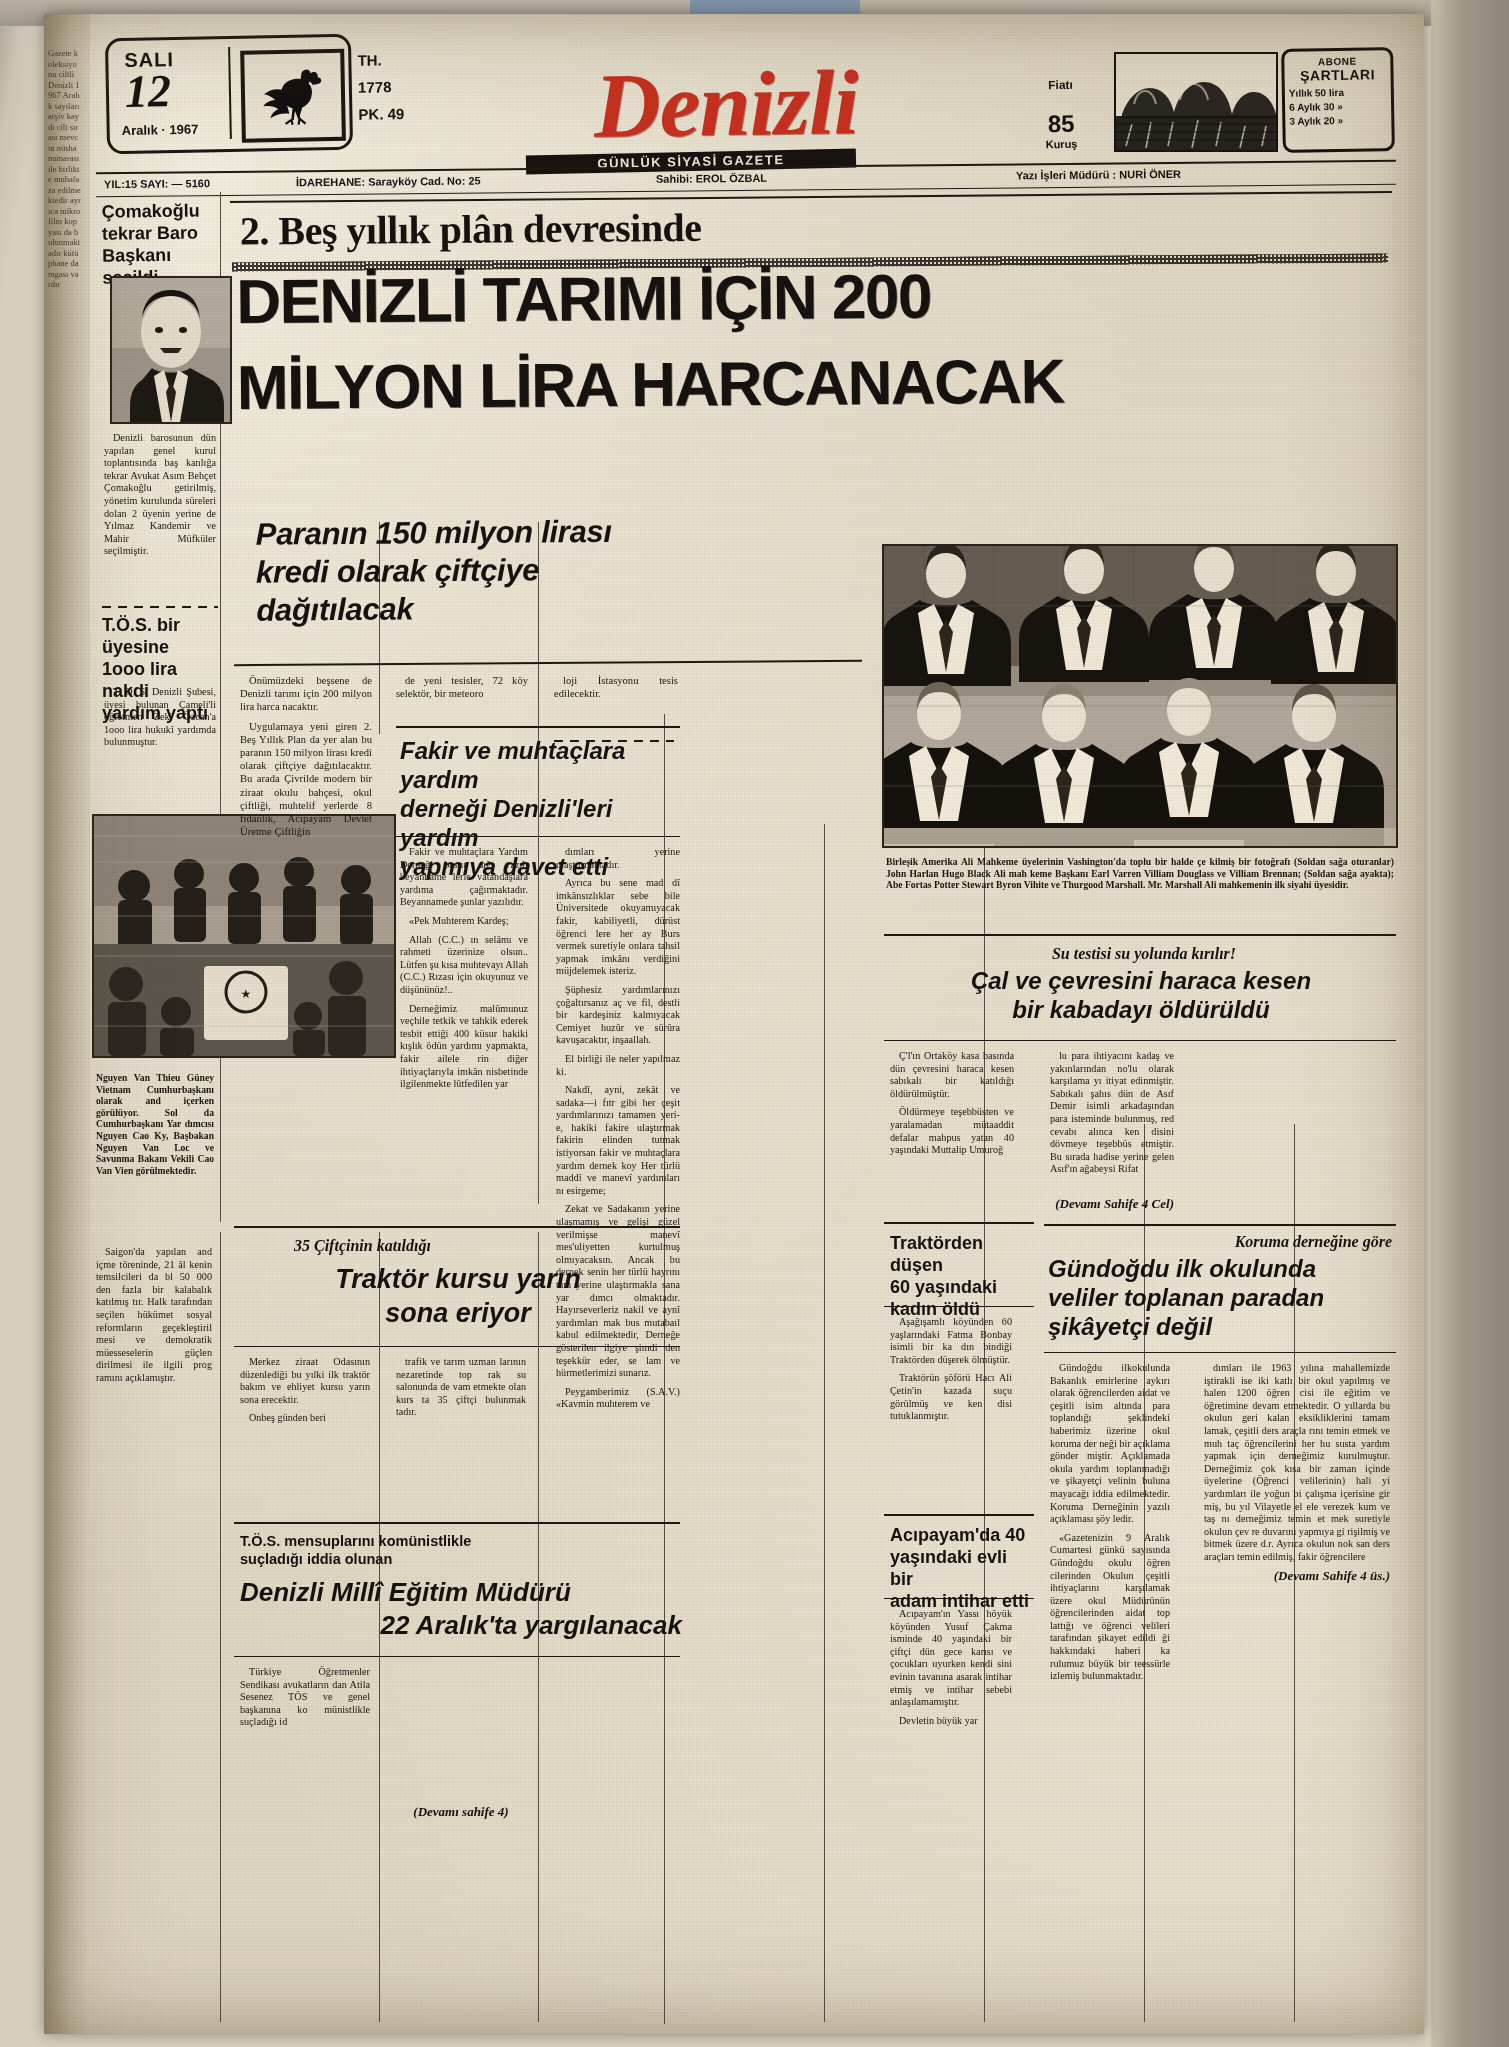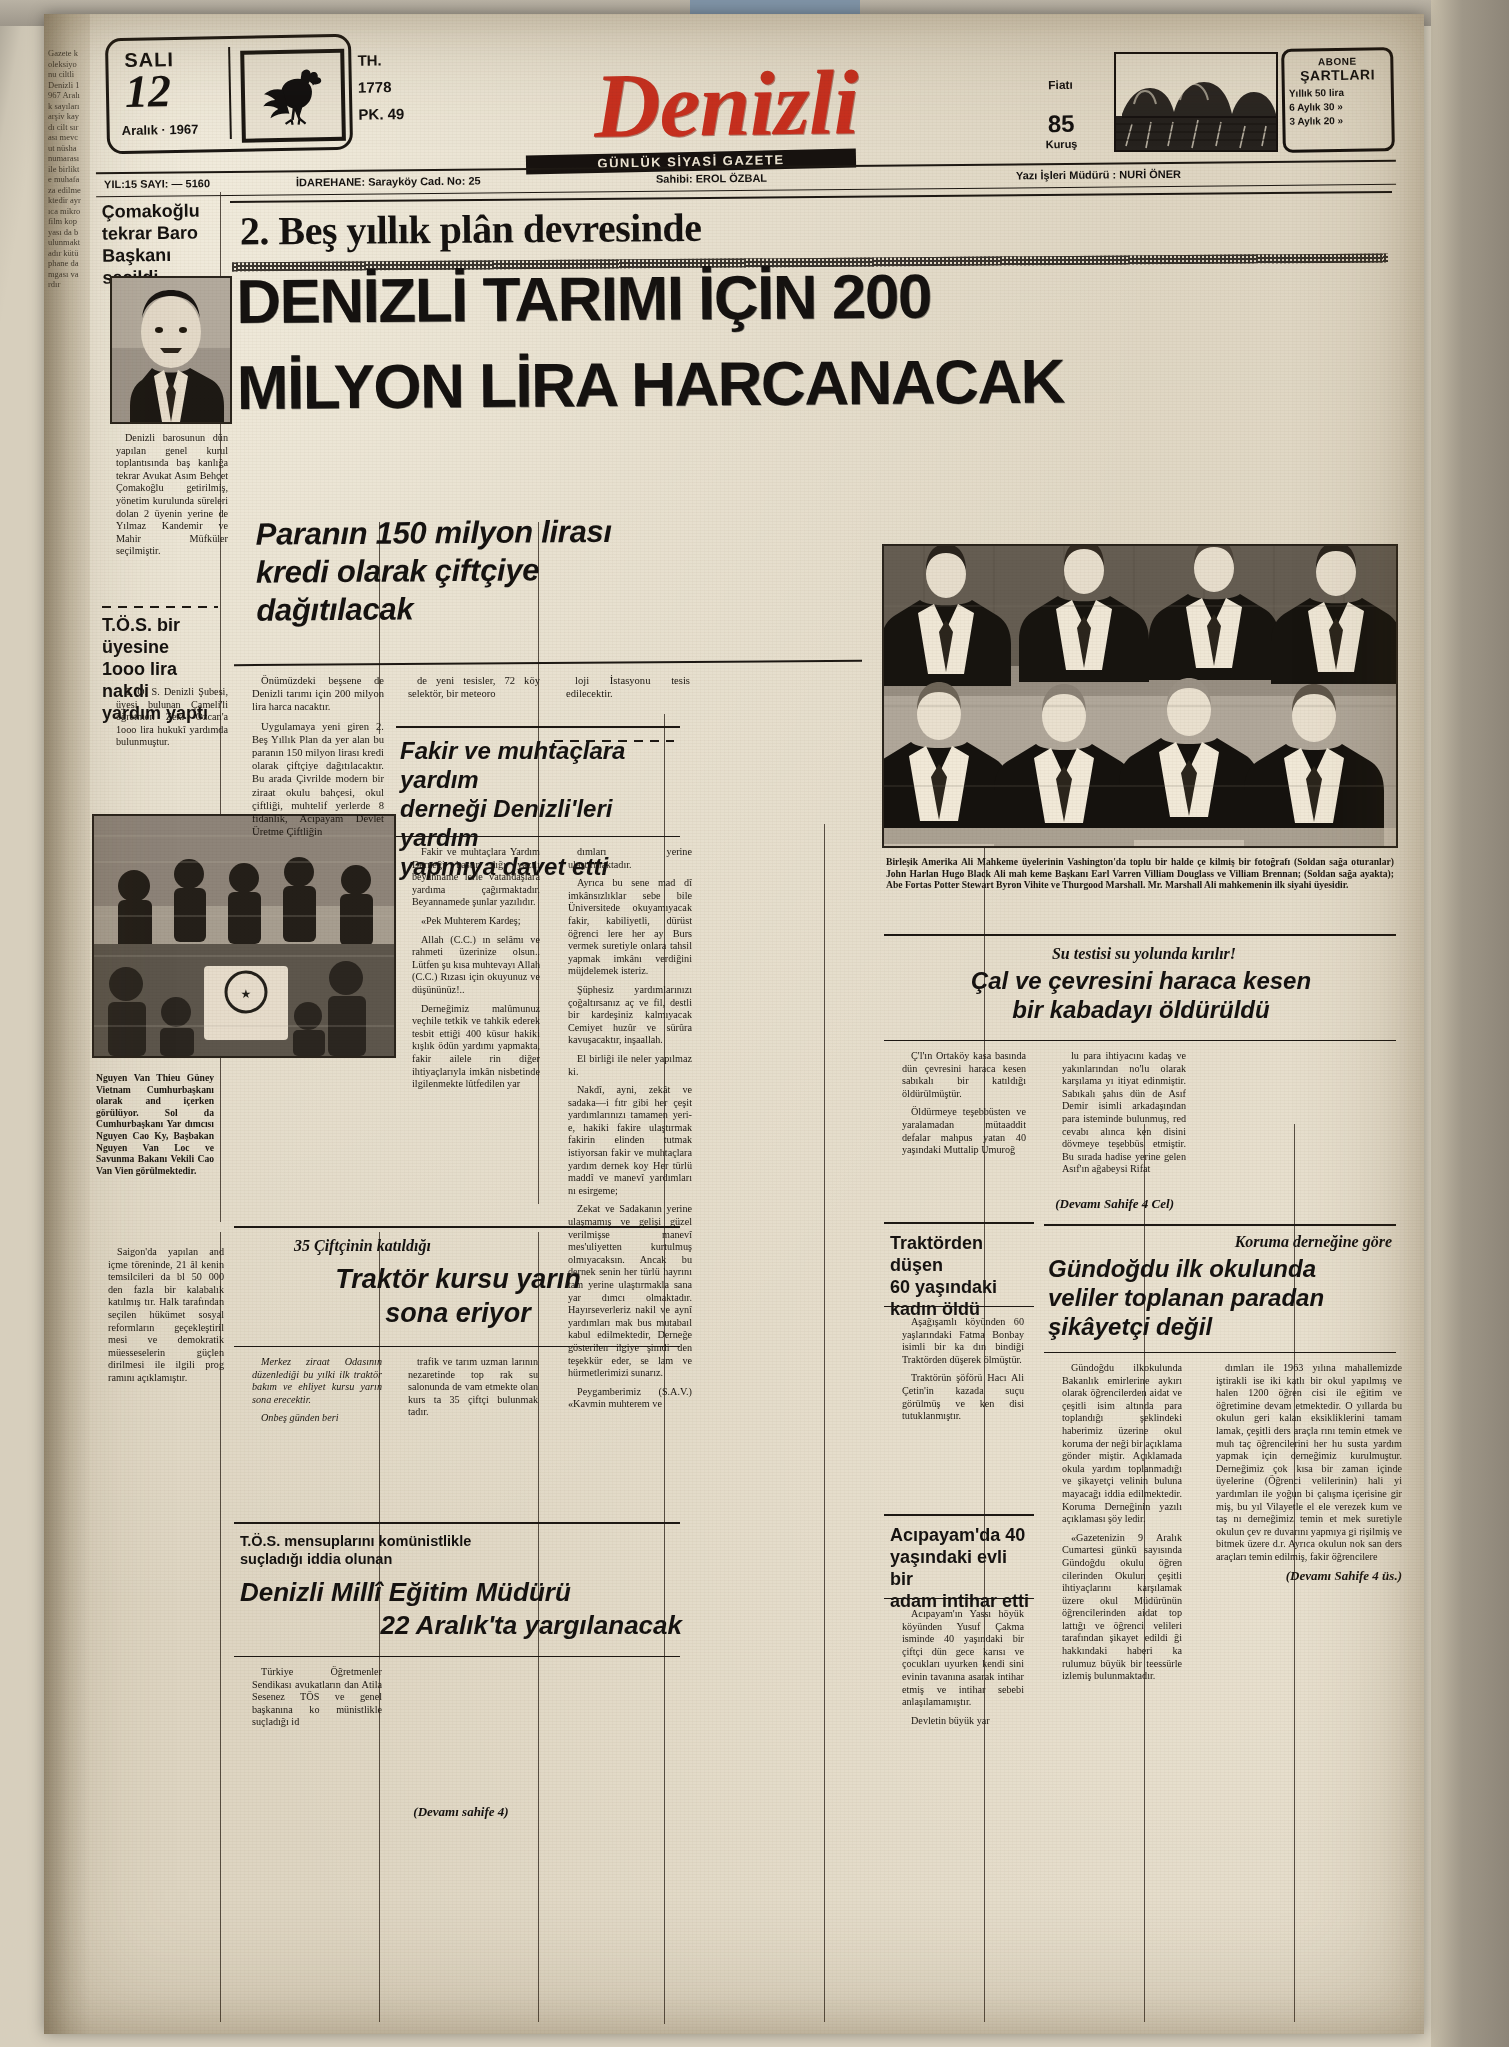--- a/index.html
+++ b/index.html
@@ -127,21 +127,21 @@
   .inforow .i1{left:8px;}
   .inforow .i2{left:200px;}
   .inforow .i3{left:560px;}
   .inforow .i4{left:920px;}
   
   .rule-h{background:#1d1813;position:absolute;}
   .colrule{position:absolute;width:1px;background:#33291f;opacity:.8;}
   .body-col{
     position:absolute;font-family:"Liberation Serif",serif;
     font-size:10.2px;line-height:12.6px;text-align:justify;
-    color:#1b1610;overflow:hidden;margin-left:12px;
+    color:#1b1610;overflow:hidden;
   }
   .body-col p{margin:0 0 6px 0;text-indent:9px;}
   .lead-col{font-size:10.6px;line-height:13.2px;}
   
   .kicker{
     position:absolute;font-family:"Liberation Serif",serif;
     font-weight:bold;font-size:40px;line-height:42px;letter-spacing:-.5px;
   }
   .bighead{
     font-family:"Liberation Sans",sans-serif;font-weight:bold;
@@ -585,21 +585,21 @@
 
     <div class="eyebrow" style="position:absolute;left:250px;top:1222px;width:380px;">35 Çiftçinin katıldığı</div>
 
     <div class="subhead" style="position:absolute;left:196px;top:1248px;width:436px;text-align:center;font-size:27px;line-height:34px;">
       <div>Traktör kursu yarın</div>
       <div>sona eriyor</div>
     </div>
 
     <div class="rule-h" style="left:190px;top:1332px;width:446px;height:1px;"></div>
 
-    <div class="body-col" style="left:196px;top:1342px;width:130px;height:160px;font-style:italic;">
+    <div class="body-col" style="left:196px;top:1342px;width:130px;height:160px;">
       <p>Merkez ziraat Odasının düzenlediği bu yılki ilk traktör bakım ve ehliyet kursu yarın sona erecektir.</p>
       <p>Onbeş günden beri</p>
     </div>
     <div class="body-col" style="left:352px;top:1342px;width:130px;height:160px;">
       <p>trafik ve tarım uzman larının nezaretinde top rak su salonunda de vam etmekte olan kurs ta 35 çiftçi bulunmak tadır.</p>
     </div>
 
     <div class="rule-h" style="left:190px;top:1508px;width:446px;height:2px;"></div>
 
     <div class="tinyhead" style="position:absolute;left:196px;top:1518px;width:436px;">

